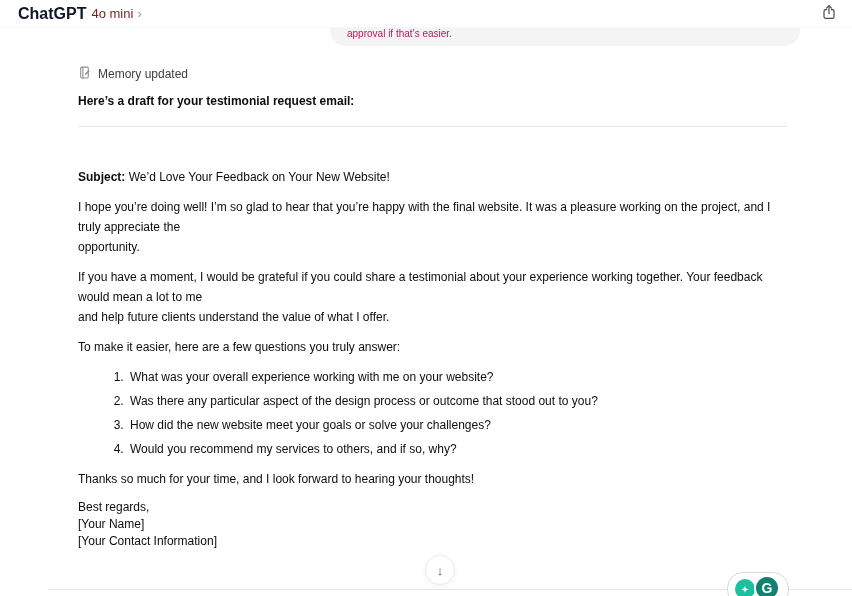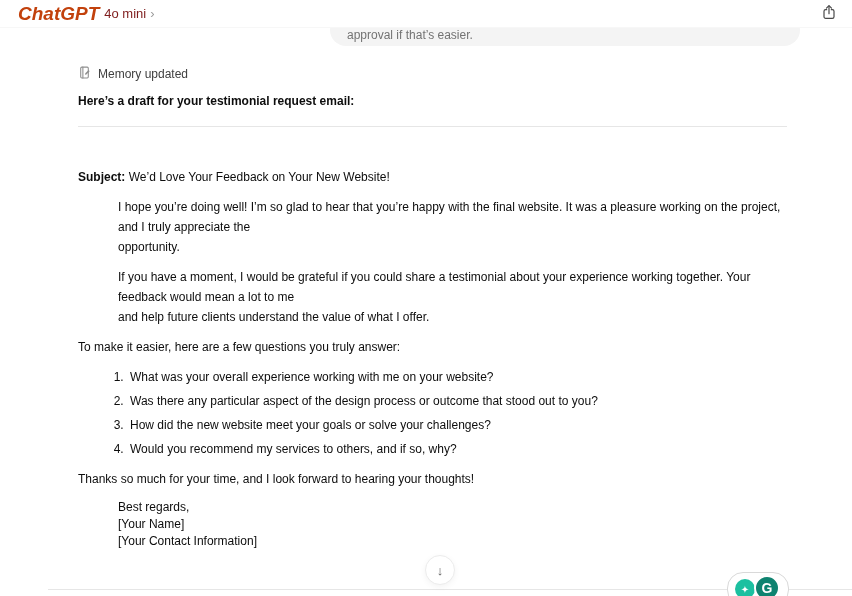--- a/index.html
+++ b/index.html
@@ -28,43 +28,43 @@
   .model-switcher {
     display: flex;
     align-items: center;
     gap: 5px;
     background: none;
     border: none;
     cursor: pointer;
     font-family: inherit;
     padding: 2px 4px;
   }
-  .app-name { font-size: 19px; font-weight: 700; color: #c2410c; font-style: italic; }
+  .app-name { font-size: 16px; font-weight: 700; color: #0f172a; }
   .model-name { font-size: 13px; color: #7f1d1d; }
   .chevron { font-size: 13px; color: #9b9b9b; margin-left: -1px; }
   .share-btn {
     background: none; border: none; cursor: pointer;
     width: 22px; height: 22px;
     display: flex; align-items: center; justify-content: center;
   }
   .share-btn svg { width: 16px; height: 16px; }
 
   
   .user-bubble {
     position: absolute;
     left: 330px;
     top: 14px;
     width: 470px;
     height: 32px;
     background: #f4f4f4;
     border-radius: 16px;
     z-index: 10;
     padding: 14px 16px 0 17px;
-    font-size: 12px;
-    color: #737373;
+    font-size: 10px;
+    color: #be185d;
     overflow: hidden;
   }
 
   
   .content {
     position: absolute;
     top: 60px;
     left: 78px;
     width: 709px;
     font-size: 12px;
@@ -84,21 +84,21 @@
   }
   .memory-row svg { width: 13px; height: 13px; flex: 0 0 auto; }
   .intro { margin-top: 10px; line-height: 16px; font-weight: bold; }
   .top-divider {
     border: none;
     border-top: 1px solid #e6e6e6;
     margin-top: 17px;
   }
   .content p { margin: 10px 0; }
   .content p.subject { margin-top: 40px; }
-  .content p.ml, .content p.signature { white-space: pre-line; margin-left: 40px; }
+  .content p.ml, .content p.signature { white-space: pre-line; }
   .content strong { font-weight: 700; }
   .content ol {
     margin: 6px 0 10px;
     padding-left: 21px;
   }
   .content li { margin-bottom: 4px; padding-left: 3px; margin-left: 28px; }
   .signature { line-height: 17px; }
 
   
   .scroll-down {

